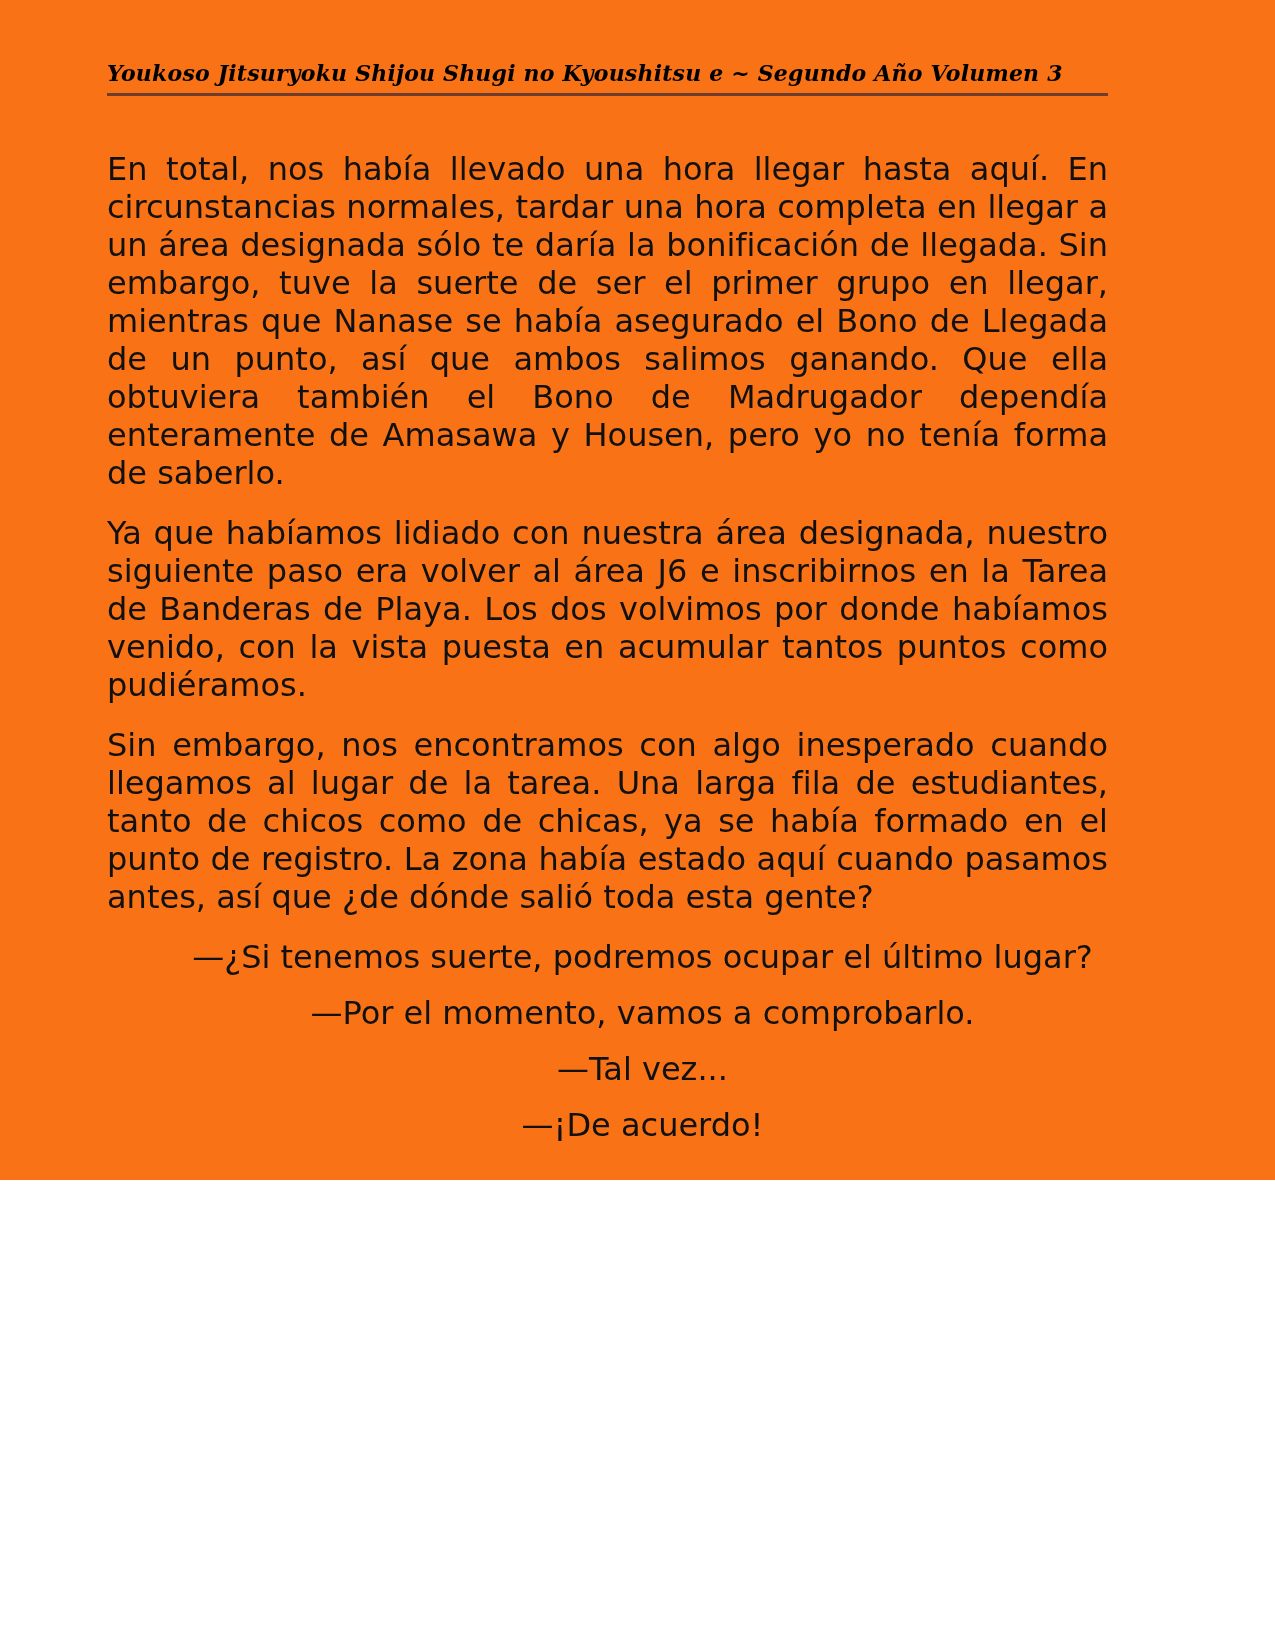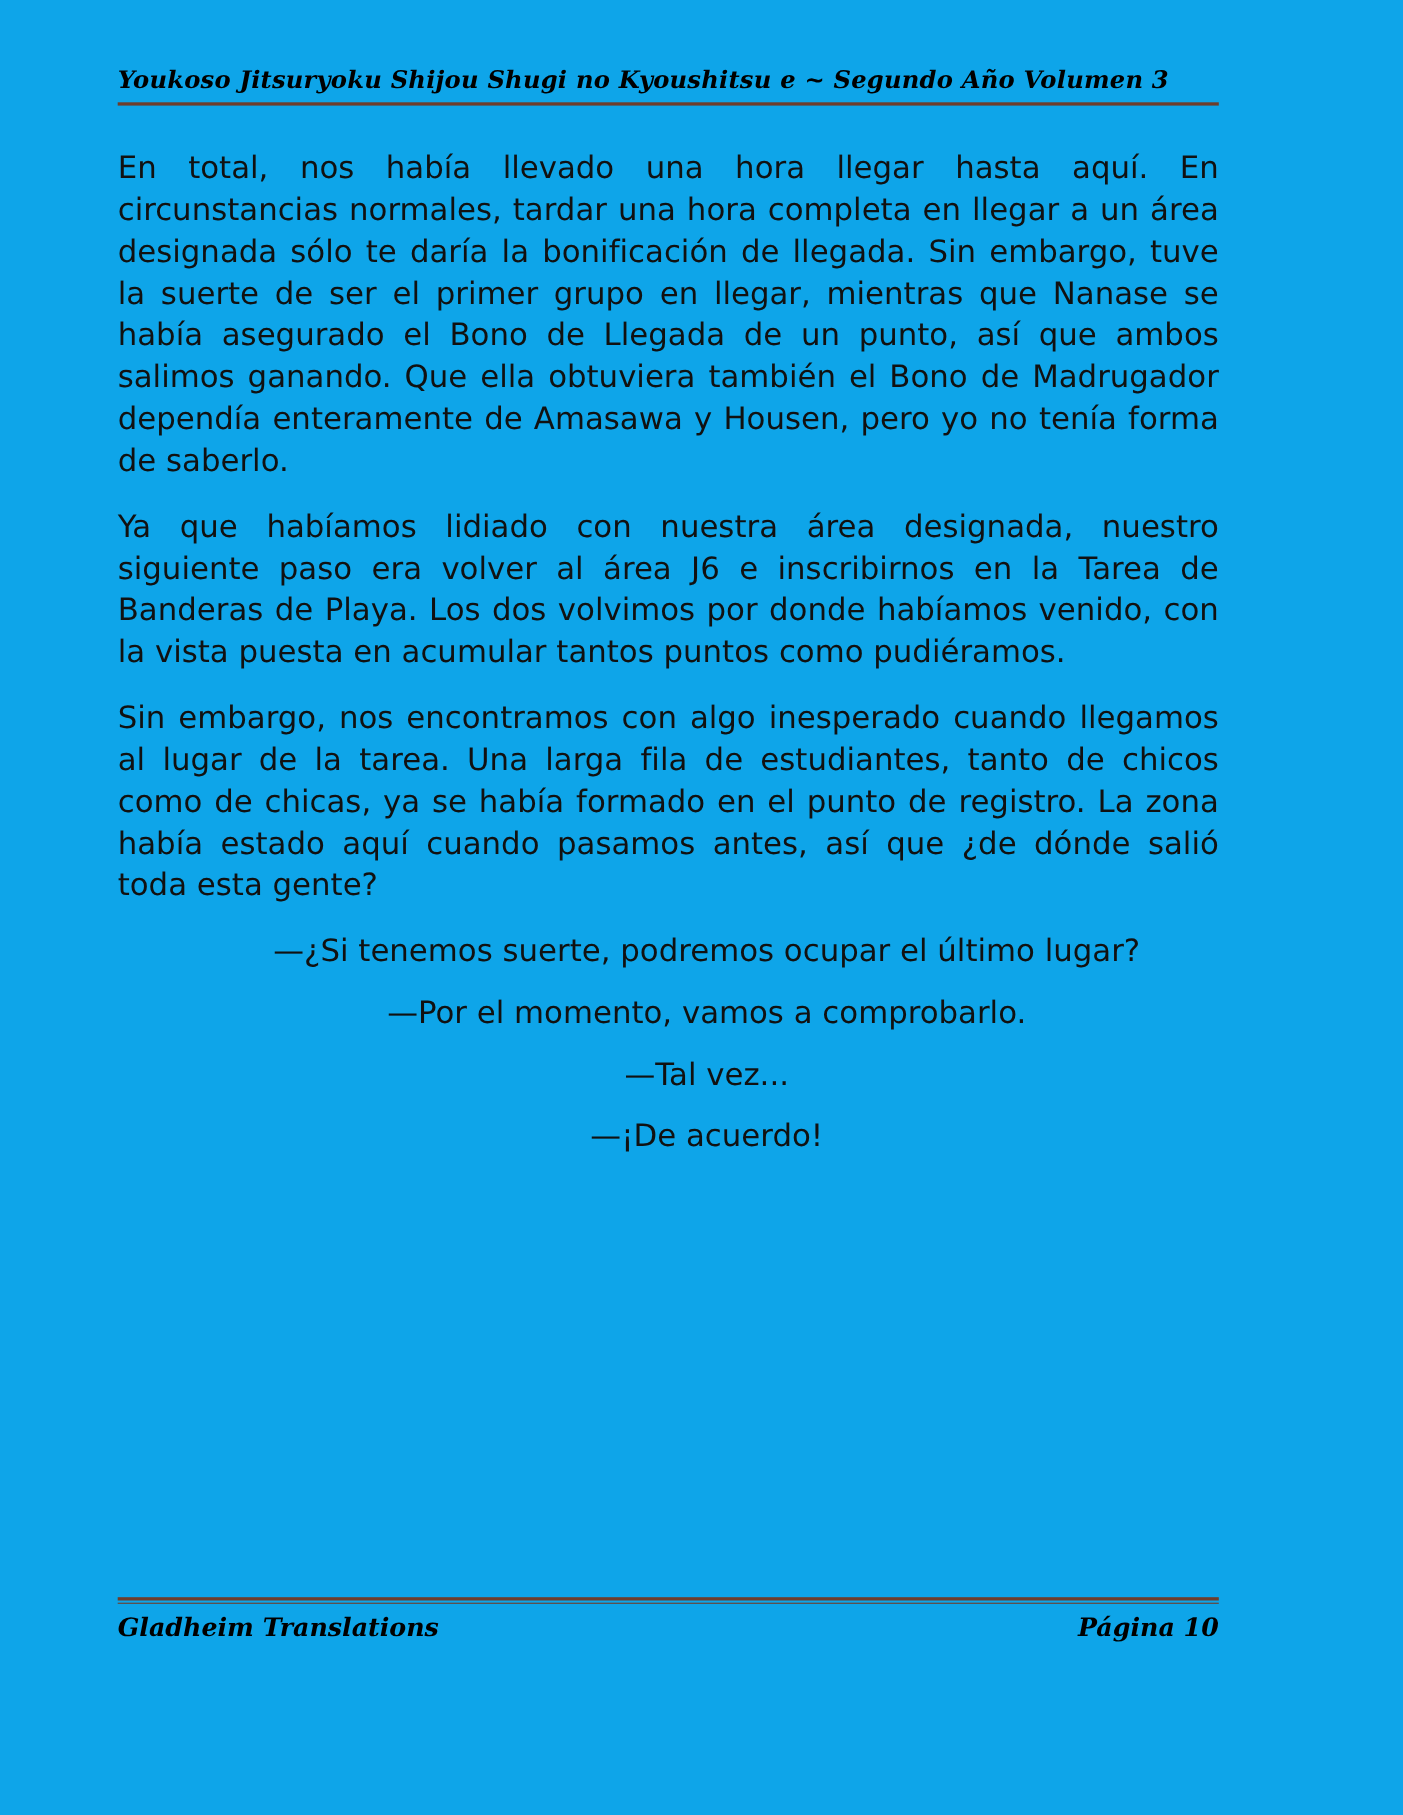--- a/index.html
+++ b/index.html
@@ -3,22 +3,22 @@
 <meta charset="utf-8">
 <style>
   html, body {
     margin: 0;
     padding: 0;
     background: #ffffff;
   }
   .page {
     position: relative;
     width: 1275px;
-    height: 1650px;
-    background: #0ea5e9;
+    height: 1180px;
+    background: #f97316;
     box-sizing: border-box;
     overflow: hidden;
     font-family: "DejaVu Sans", sans-serif;
     color: #1a1a1a;
     padding-left: 20px;
   }
 
   
   .doc-header {
     position: absolute;
@@ -37,24 +37,24 @@
   }
   .header-rule {
     margin-top: 7px;
     height: 0;
     border-bottom: 3px solid var(--rule, #6e3d2b);
   }
 
   
   .doc-body {
     position: absolute;
-    top: 134px;
+    top: 150px;
     left: 107px;
     width: 1001px;
-    font-size: 28px;
+    font-size: 32px;
     line-height: 38px;
     color: #111111;
   }
   .para {
     margin: 0 0 22px 0;
     text-align: justify;
     text-justify: inter-word;
   }
   .dialogue {
     margin: 0 0 18px 0;

